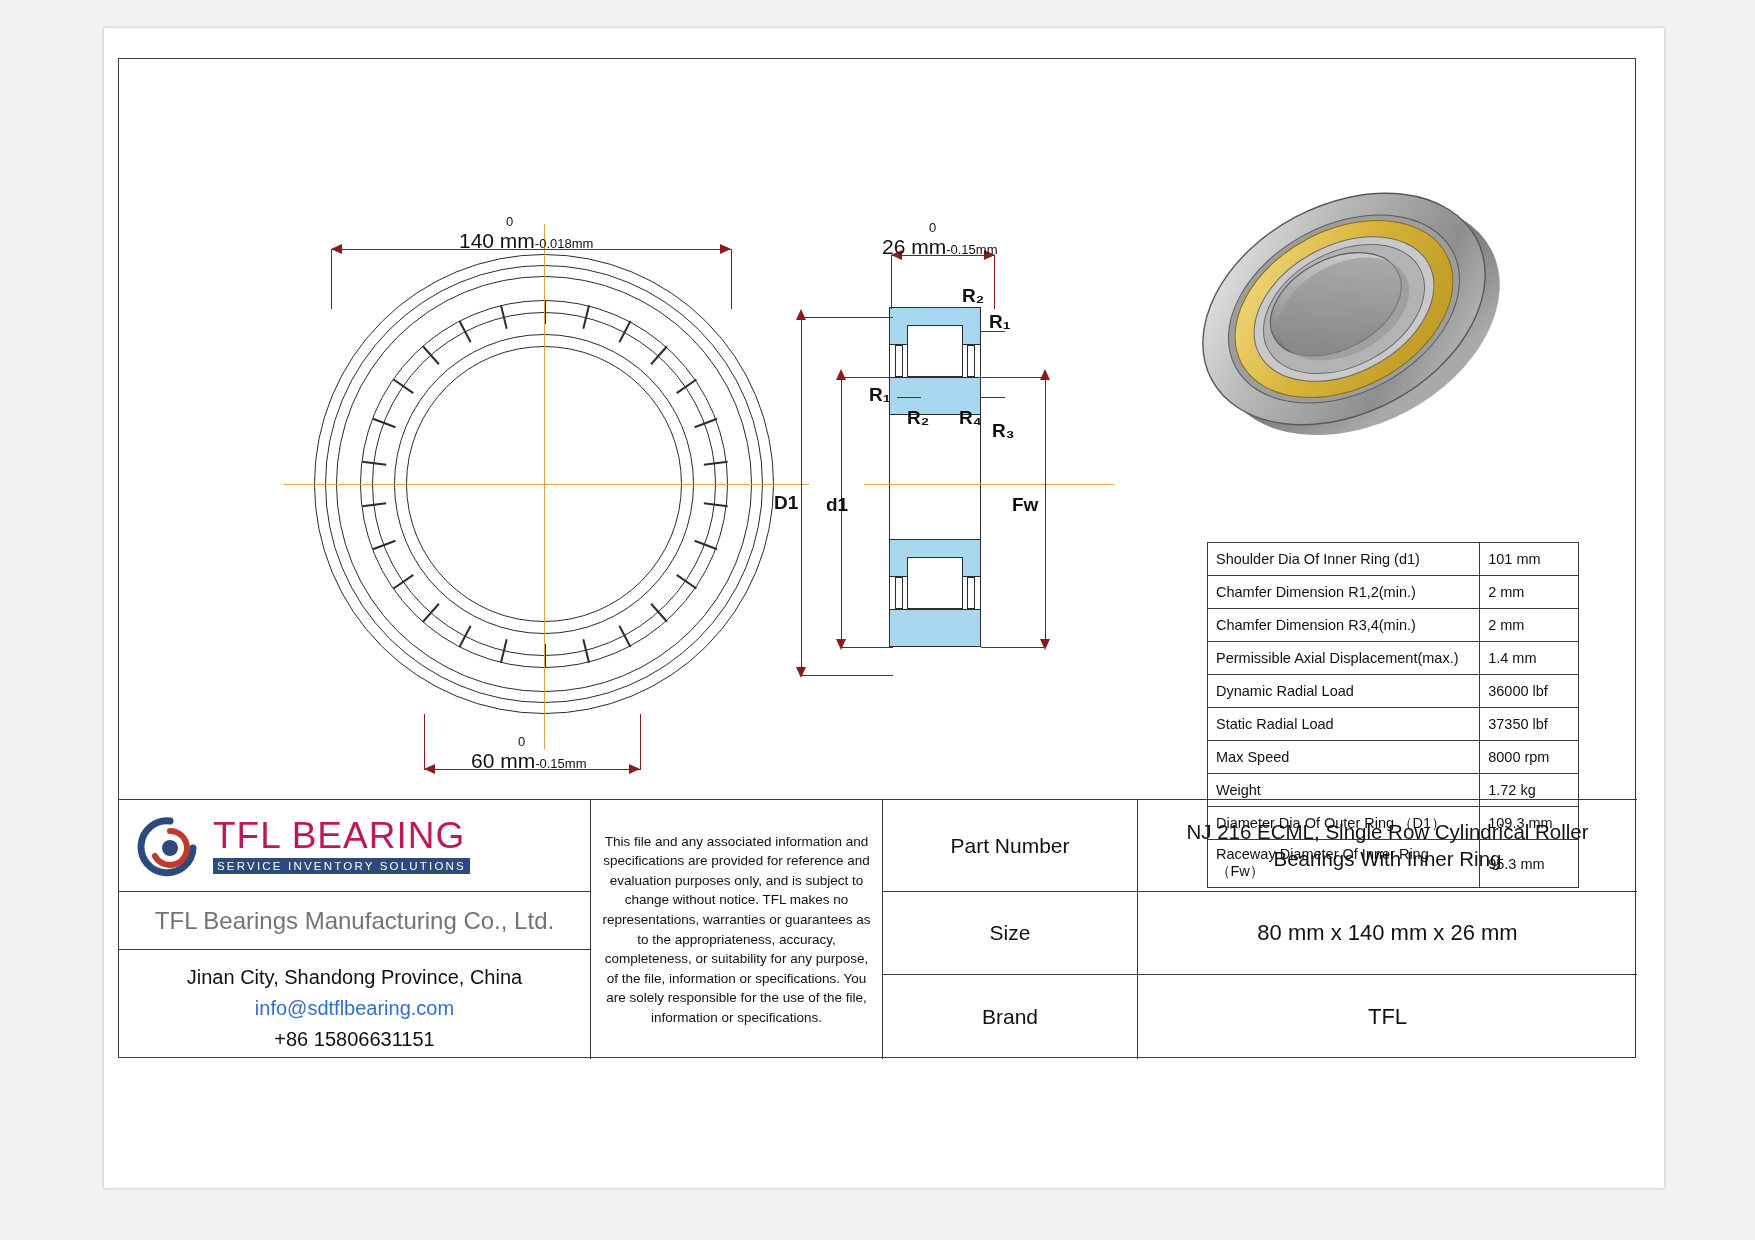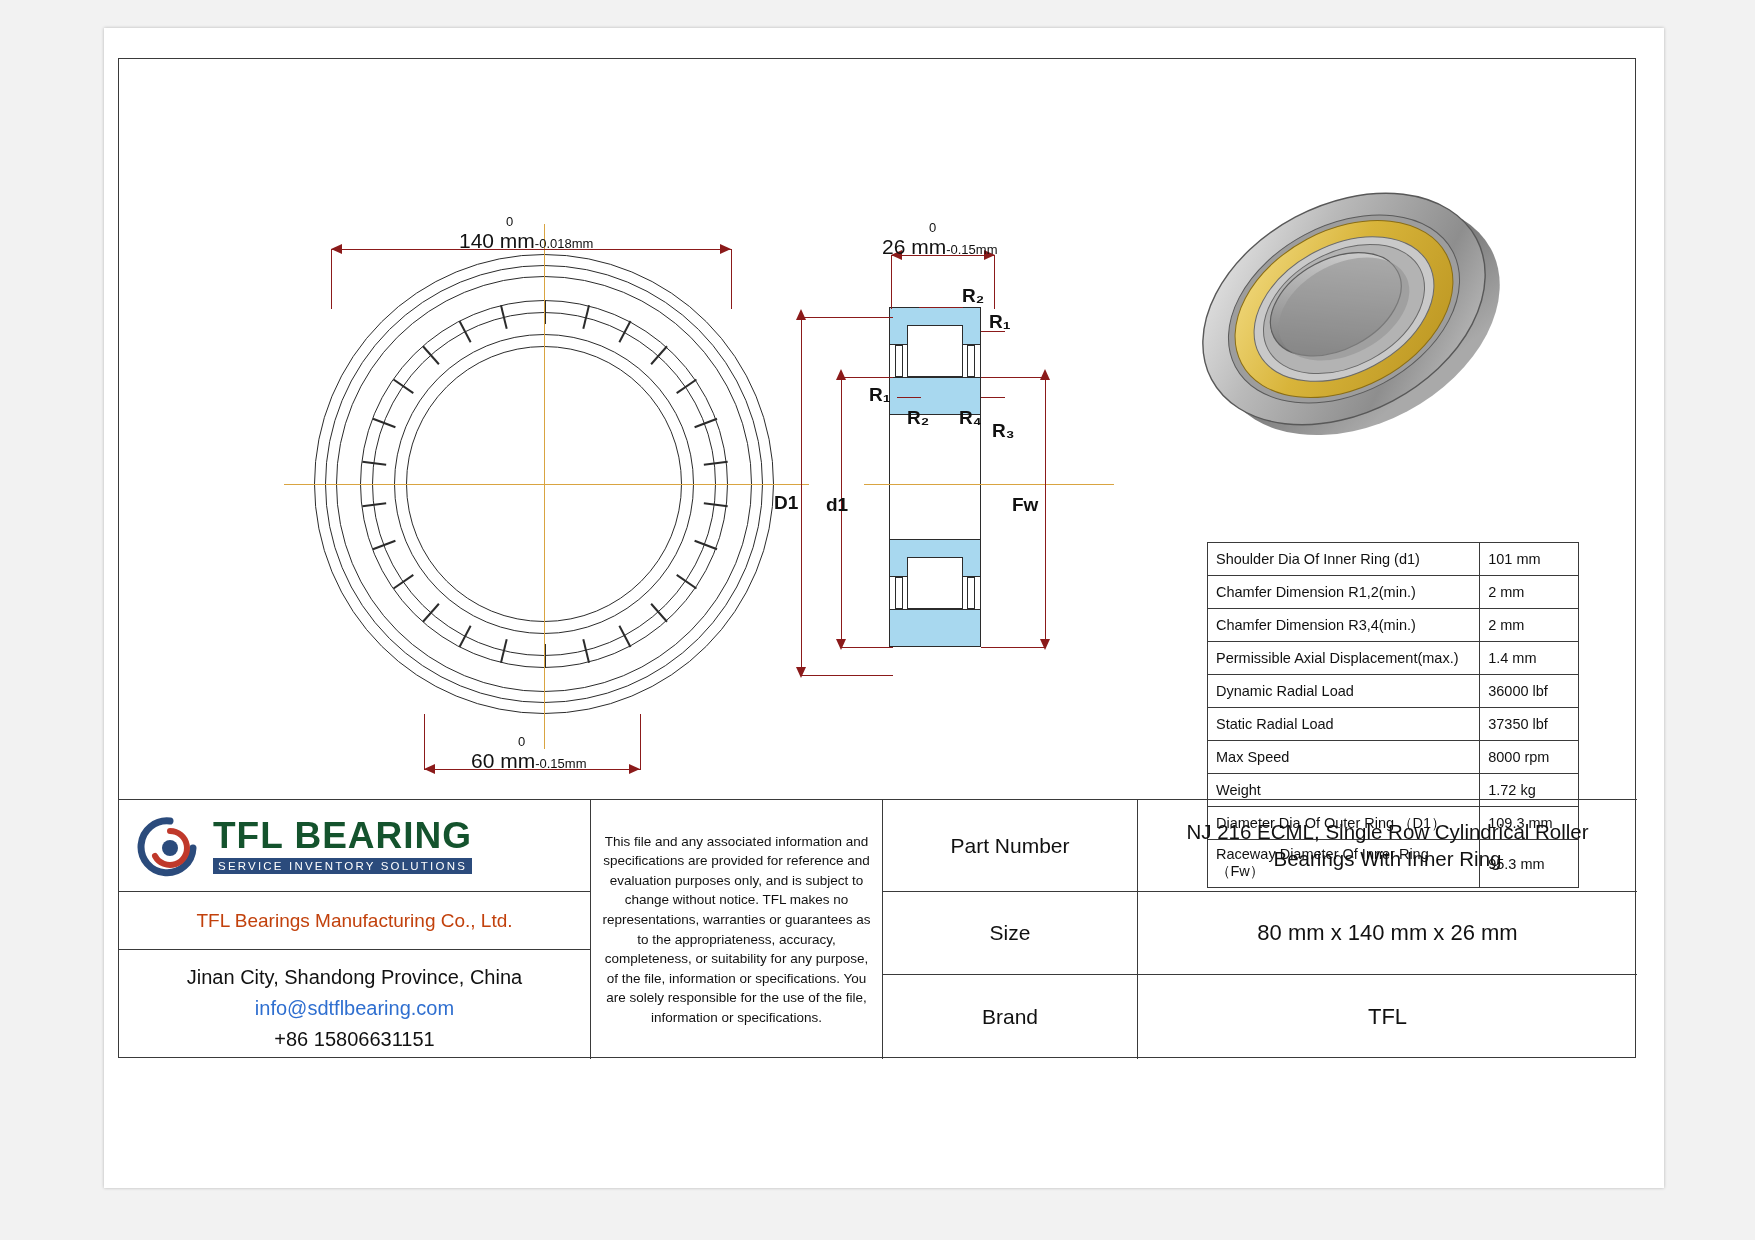--- a/index.html
+++ b/index.html
@@ -58,38 +58,38 @@
   .spectable td.k{width:268px;}
   .spectable td.v{width:86px;}
 
   
   .titleblock{position:absolute;left:0;top:740px;width:1518px;height:260px;border-top:1px solid #3a3a3a;box-sizing:border-box;}
   .tb-col1{position:absolute;left:0;top:0;width:472px;height:259px;border-right:1px solid #3a3a3a;box-sizing:border-box;}
   .tb-col2{position:absolute;left:472px;top:0;width:292px;height:259px;border-right:1px solid #3a3a3a;box-sizing:border-box;display:flex;align-items:center;justify-content:center;}
   .tb-col3{position:absolute;left:764px;top:0;width:754px;height:259px;box-sizing:border-box;}
 
   .logo-box{position:absolute;left:0;top:0;width:471px;height:92px;border-bottom:1px solid #3a3a3a;box-sizing:border-box;display:flex;align-items:center;padding-left:18px;}
-  .company{position:absolute;left:0;top:92px;width:471px;height:58px;border-bottom:1px solid #3a3a3a;box-sizing:border-box;display:flex;align-items:center;justify-content:center;font-size:19px;color:#c2410c;}
+  .company{position:absolute;left:0;top:92px;width:471px;height:58px;border-bottom:1px solid #3a3a3a;box-sizing:border-box;display:flex;align-items:center;justify-content:center;font-size:24px;color:#737373;}
   .addr{position:absolute;left:0;top:150px;width:471px;height:109px;box-sizing:border-box;text-align:center;padding-top:12px;font-size:20px;color:#111;line-height:1.55;}
   .addr .lnk{color:#2f6fd0;}
   .disclaimer{font-size:13.5px;line-height:1.45;color:#111;text-align:center;padding:0 10px;}
 
   .tb-row{position:absolute;left:0;width:754px;box-sizing:border-box;}
   .r1{top:0;height:92px;border-bottom:1px solid #3a3a3a;}
   .r2{top:92px;height:83px;border-bottom:1px solid #3a3a3a;}
   .r3{top:175px;height:84px;}
   .cellL{position:absolute;left:0;top:0;width:255px;height:100%;border-right:1px solid #3a3a3a;box-sizing:border-box;display:flex;align-items:center;justify-content:center;font-size:21px;color:#111;}
   .cellR{position:absolute;left:255px;top:0;width:499px;height:100%;box-sizing:border-box;display:flex;align-items:center;justify-content:center;text-align:center;font-size:21px;color:#111;padding:0 8px;}
   .cellR.big{font-size:22px;}
   .pn{font-size:20.5px;line-height:1.3;}
 
   
   .logo-mark{position:relative;width:66px;height:62px;margin-right:10px;flex:none;}
   .logo-text{display:flex;flex-direction:column;justify-content:center;}
-  .logo-main{font-size:37px;font-weight:bold;color:#14532d;letter-spacing:1px;line-height:1;}
+  .logo-main{font-size:37px;font-weight:normal;color:#be185d;letter-spacing:1px;line-height:1;}
   .logo-sub{margin-top:4px;background:#2b4b7c;color:#fff;font-size:11.5px;letter-spacing:2.2px;text-align:center;padding:2px 4px;}
 </style>
 </head>
 <body>
 
 <div class="page">
   <div class="sheet">
 
     <div class="drawing">
 

